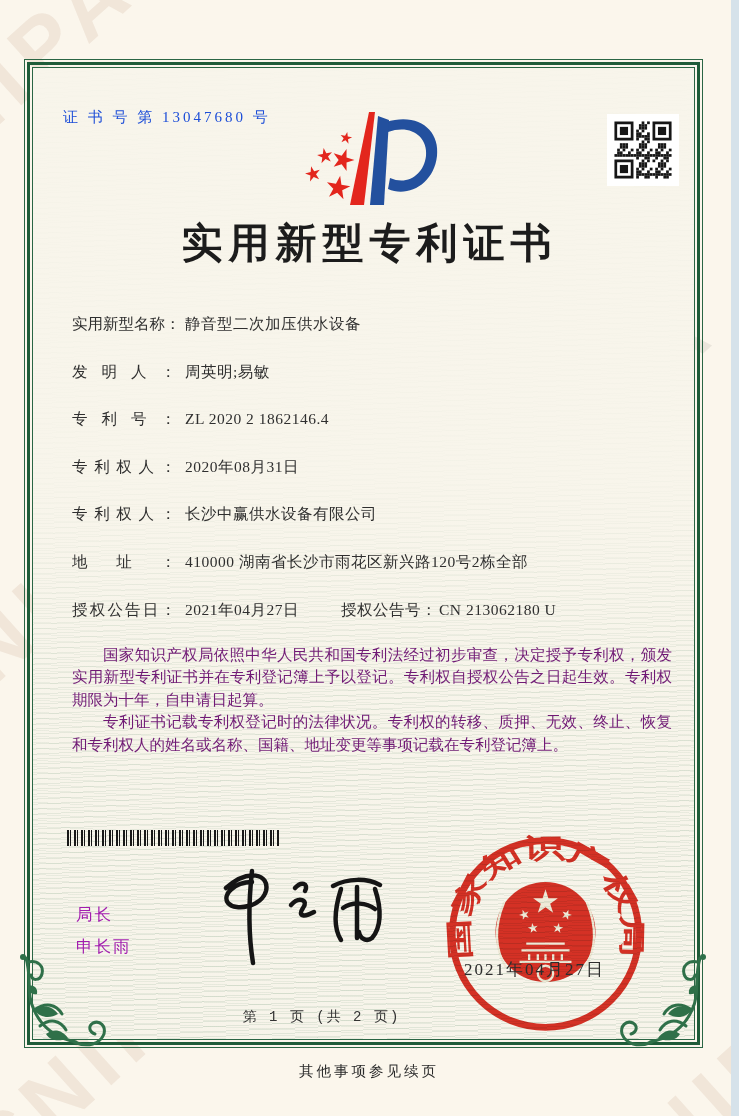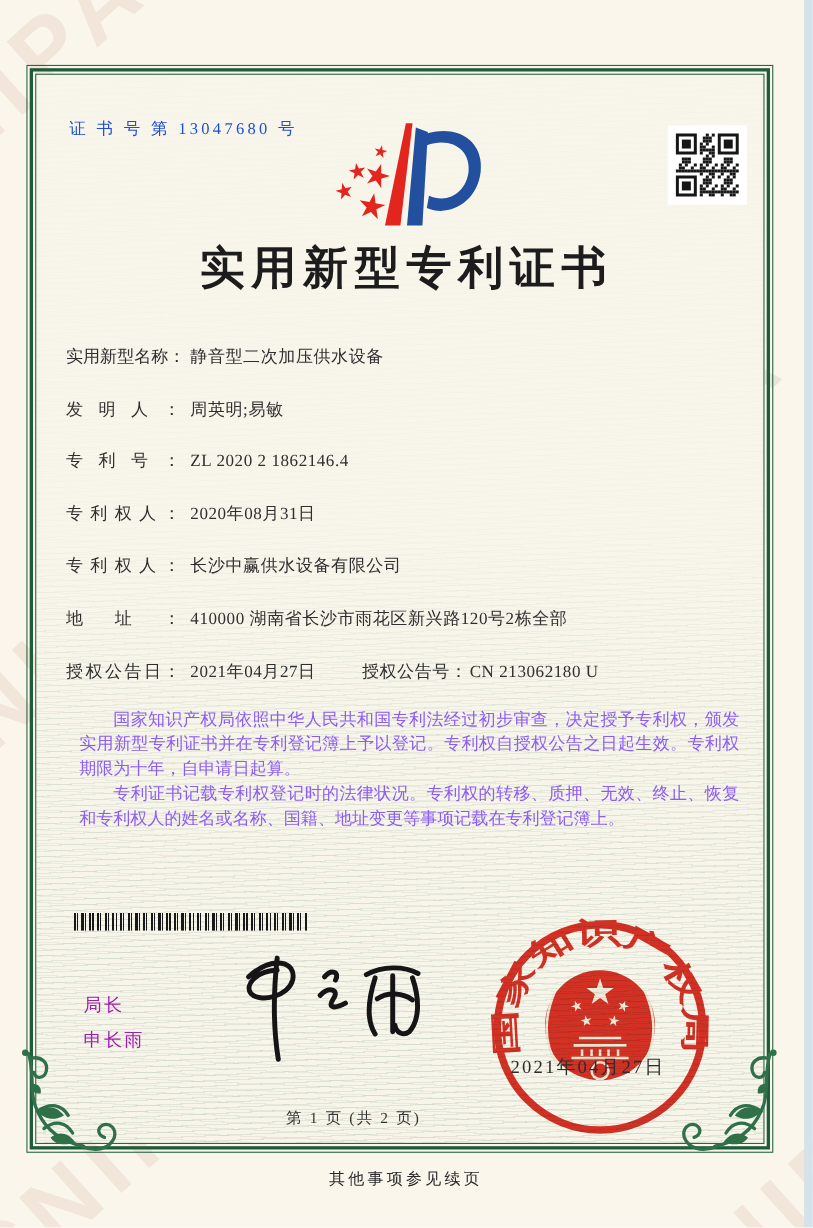--- a/index.html
+++ b/index.html
@@ -32,47 +32,47 @@
       #f7f4ea;
   }
   .flourish{position:absolute;z-index:5;}
   
   .cert-no{position:absolute;left:63px;top:108px;font-size:15px;letter-spacing:3px;color:#1d4ed8;}
   .logo{position:absolute;left:298px;top:108px;}
   .qr{position:absolute;left:607px;top:114px;width:68px;height:68px;background:#fff;padding:2px;}
   .title{position:absolute;left:0;top:216px;width:739px;text-align:center;
          font-size:41px;font-weight:bold;letter-spacing:6px;color:#1c1c1c;}
   
-  .field-row{position:absolute;left:60px;width:620px;font-size:15.5px;white-space:nowrap;}
+  .field-row{position:absolute;left:72px;width:620px;font-size:15.5px;white-space:nowrap;}
   .f-label{display:inline-block;width:104px;text-align:justify;text-align-last:justify;color:#2f2f2f;}
   .f-value{margin-left:9px;letter-spacing:0.5px;color:#2f2f2f;}
   .r1{top:314px;} .r2{top:362px;} .r3{top:409px;} .r4{top:457px;}
   .r5{top:504px;} .r6{top:552px;} .r7{top:600px;}
   .grant-label{margin-left:42px;}
   
   .paras{position:absolute;left:72px;top:644px;width:600px;font-size:15.5px;
-         line-height:22.4px;text-align:justify;color:#8b5cf6;}
+         line-height:22.4px;text-align:justify;color:#701a75;}
   .paras p{margin:0;text-indent:2em;}
   
   .barcode{position:absolute;left:67px;top:830px;width:213px;height:16px;
     background:
       repeating-linear-gradient(90deg,#181818 0 2px,transparent 2px 3px,
         #181818 3px 4px,transparent 4px 7px,#181818 7px 9px,transparent 9px 10px,
         #181818 10px 11px,transparent 11px 14px);
   }
   .signer{position:absolute;left:76px;top:898px;font-family:"Liberation Sans",sans-serif;
           font-size:16.5px;color:#a21caf;line-height:32px;letter-spacing:2px;}
   .signature{position:absolute;left:196px;top:858px;}
   
   .seal{position:absolute;left:443px;top:833px;mix-blend-mode:multiply;opacity:0.95;}
   .seal-date{position:absolute;left:464px;top:958px;font-size:17px;letter-spacing:2px;
              color:#2d2d2d;z-index:6;}
   
   .page-num{position:absolute;left:0;top:1008px;width:643px;text-align:center;
-            font-size:14px;letter-spacing:2px;color:#333;}
+            font-size:14px;letter-spacing:2px;color:#333;font-family:Liberation Mono, monospace;}
   .cont-note{position:absolute;left:0;top:1062px;width:738px;text-align:center;
              font-size:14.5px;letter-spacing:3px;color:#2a2a2a;}
 </style>
 </head>
 <body>
 
 <div class="page">
 
   <div class="wm wm1">CNIPA</div>
   <div class="wm wm2">CNIPA</div>

